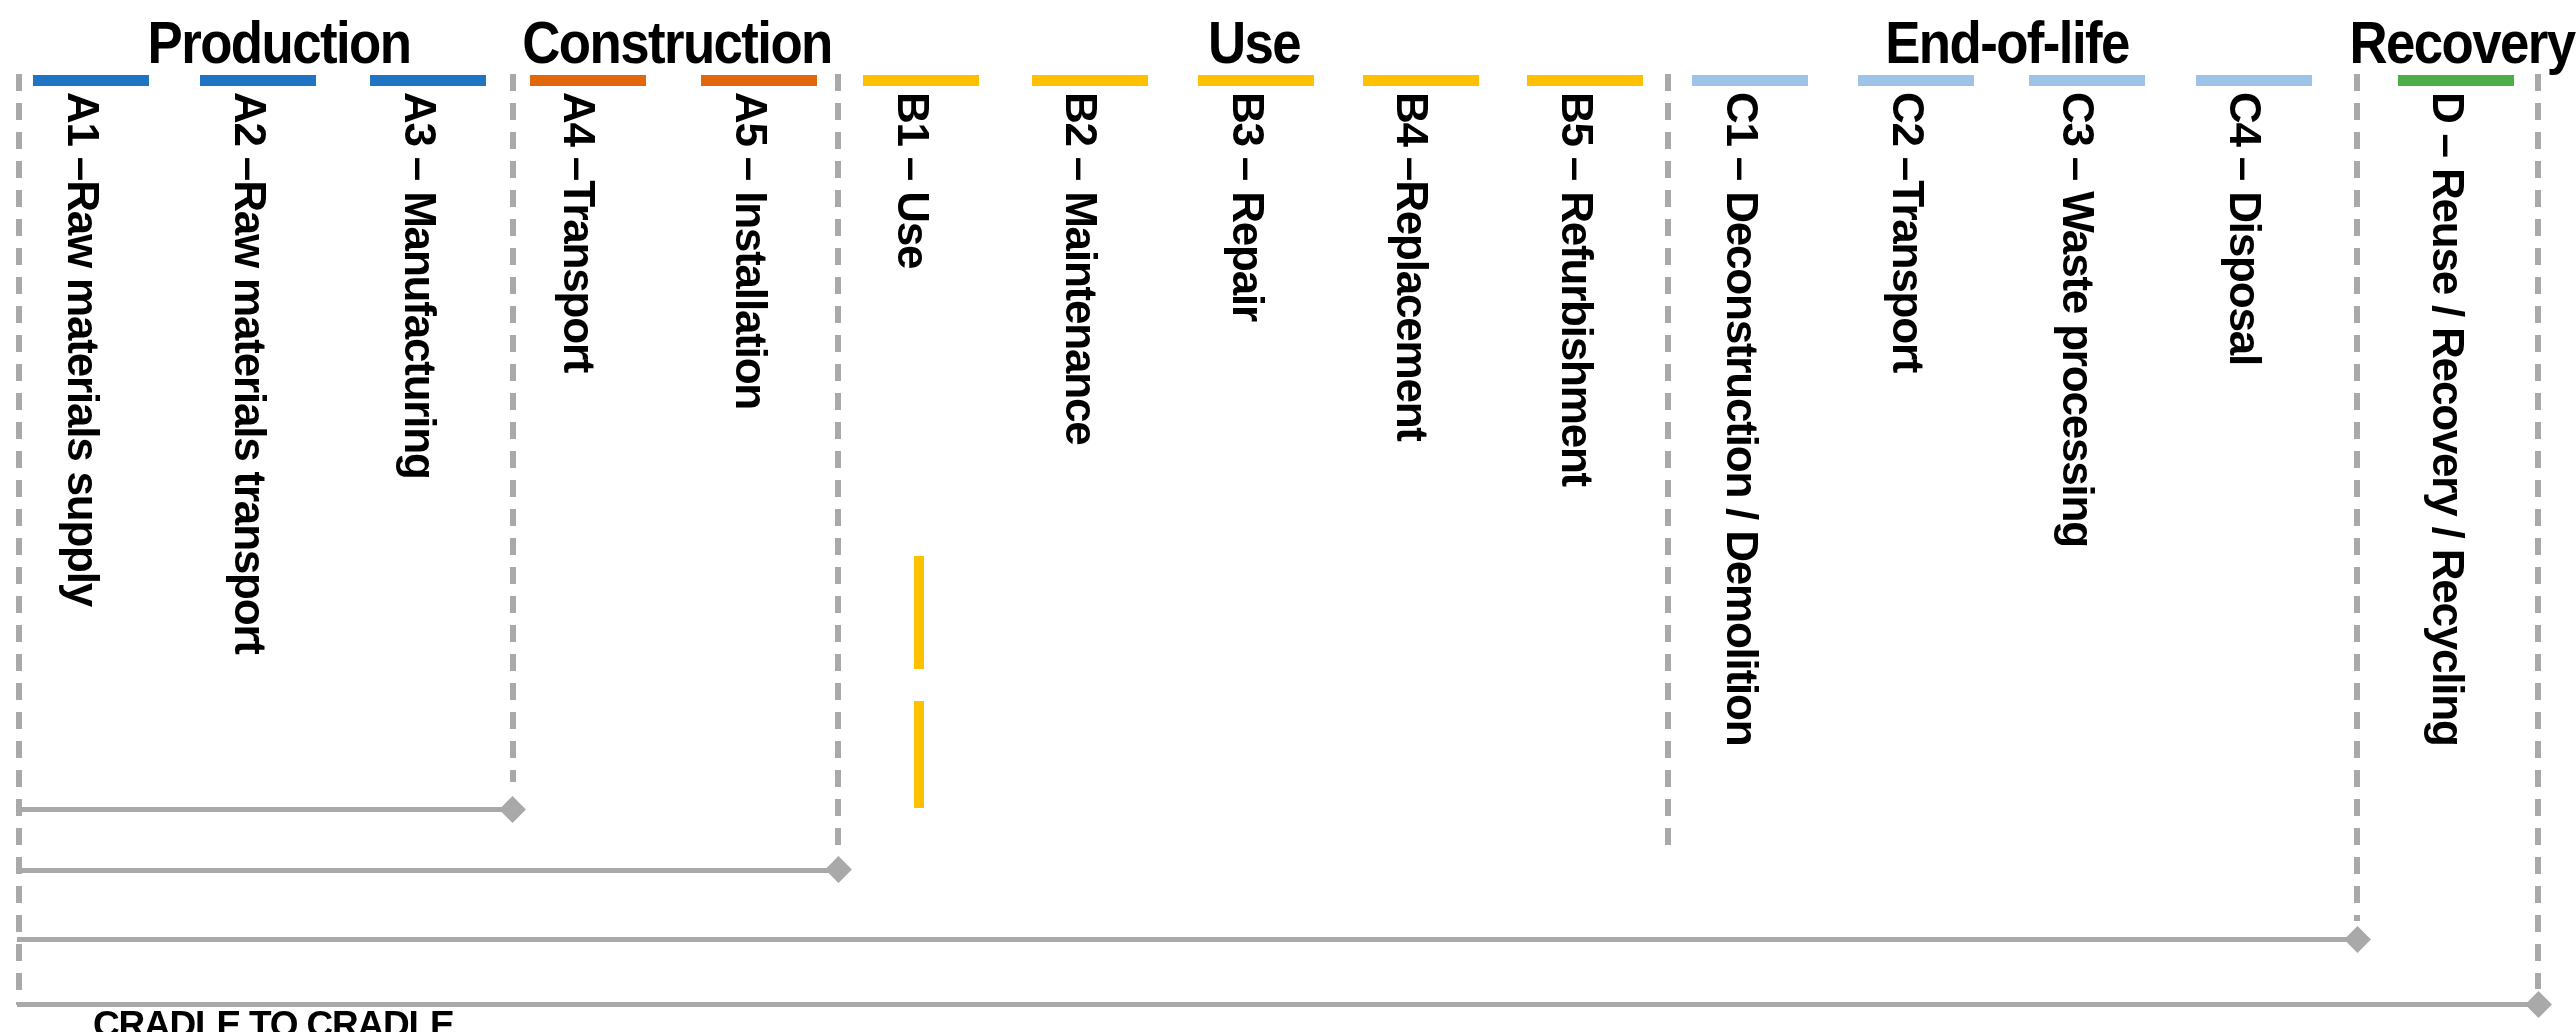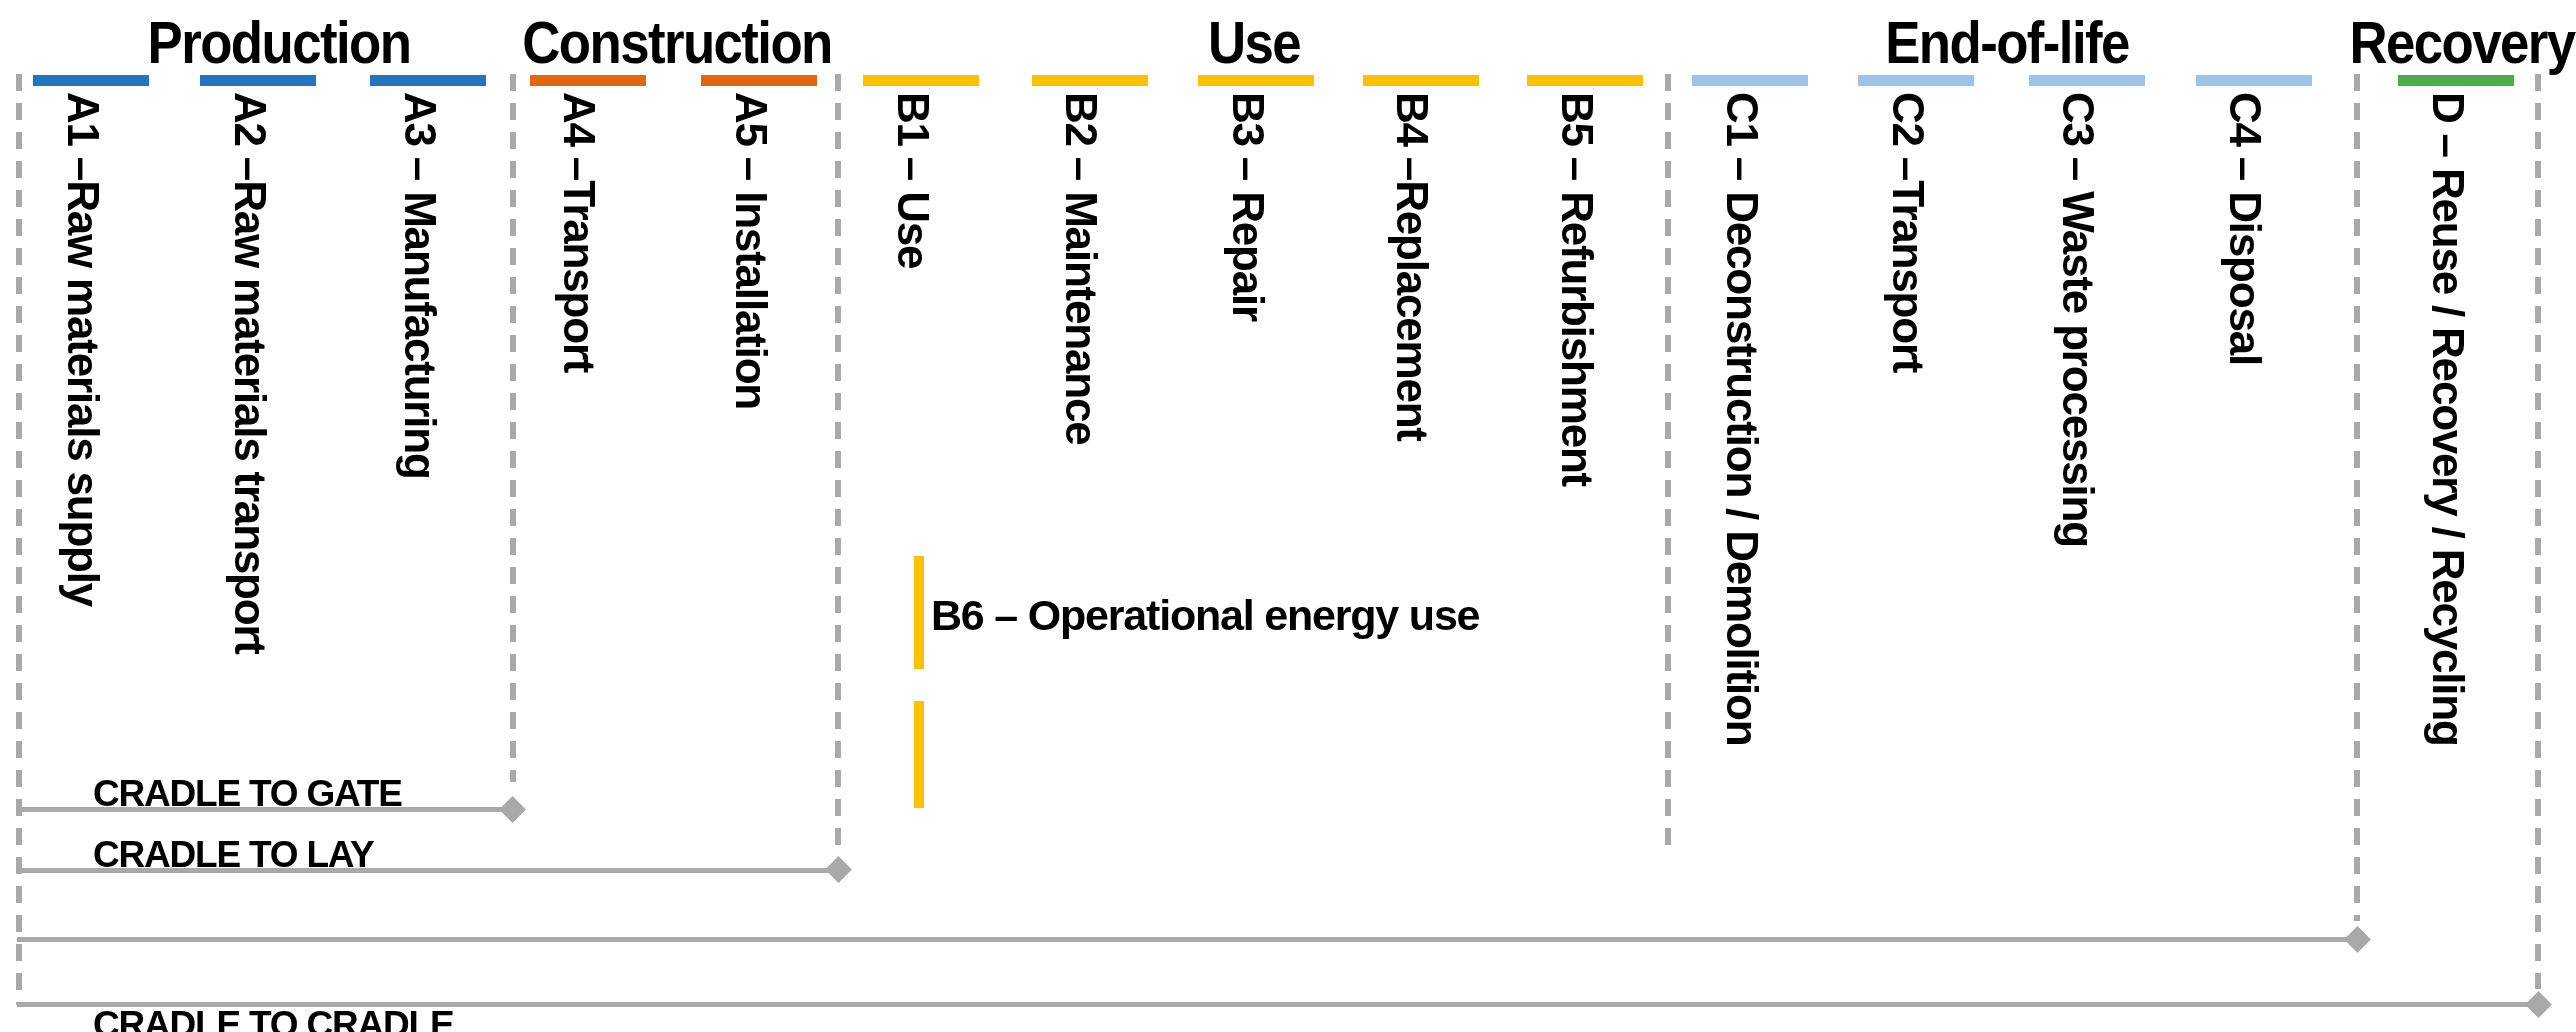--- a/index.html
+++ b/index.html
@@ -83,28 +83,25 @@
   <div class="vlabel" style="left:2422px">D – Reuse / Recovery / Recycling</div>
 
   <div class="dash" style="left:15.5px;  top:74px;height:931px"></div>
   <div class="dash" style="left:510px; top:74px;height:708px"></div>
   <div class="dash" style="left:835px;top:74px;height:775px"></div>
   <div class="dash" style="left:1665px;top:74px;height:775px"></div>
   <div class="dash" style="left:2354px;top:74px;height:847px"></div>
   <div class="dash" style="left:2535px;top:74px;height:915px"></div>
 
   <div class="opbar" style="top: 556px; height: 113px; background: rgb(255, 192, 0);"></div>
-  <div class="oplabel" style="top:594px">B6 – Operational energy use</div>
   <div class="opbar" style="top: 701px; height: 107px; background: rgb(255, 192, 0);"></div>
 
-  <div class="scope-label" style="top:773px">CRADLE TO GATE</div>
   <div class="hline" style="left:16.7px;top:807px;width:488px"></div>
   <div class="diamond" style="left:503px;top:800px"></div>
 
-  <div class="scope-label" style="top:834px">CRADLE TO LAY</div>
   <div class="hline" style="left:16.7px;top:868px;width:813px"></div>
   <div class="diamond" style="left:829px;top:860px"></div>
 
   <div class="hline" style="left:16.7px;top:937px;width:2332px"></div>
   <div class="diamond" style="left:2348px;top:930px"></div>
 
   <div class="scope-label" style="top:1004px">CRADLE TO CRADLE</div>
   <div class="hline" style="left:16.7px;top:1002px;width:2513px"></div>
   <div class="diamond" style="left:2529px;top:995px"></div>
 

